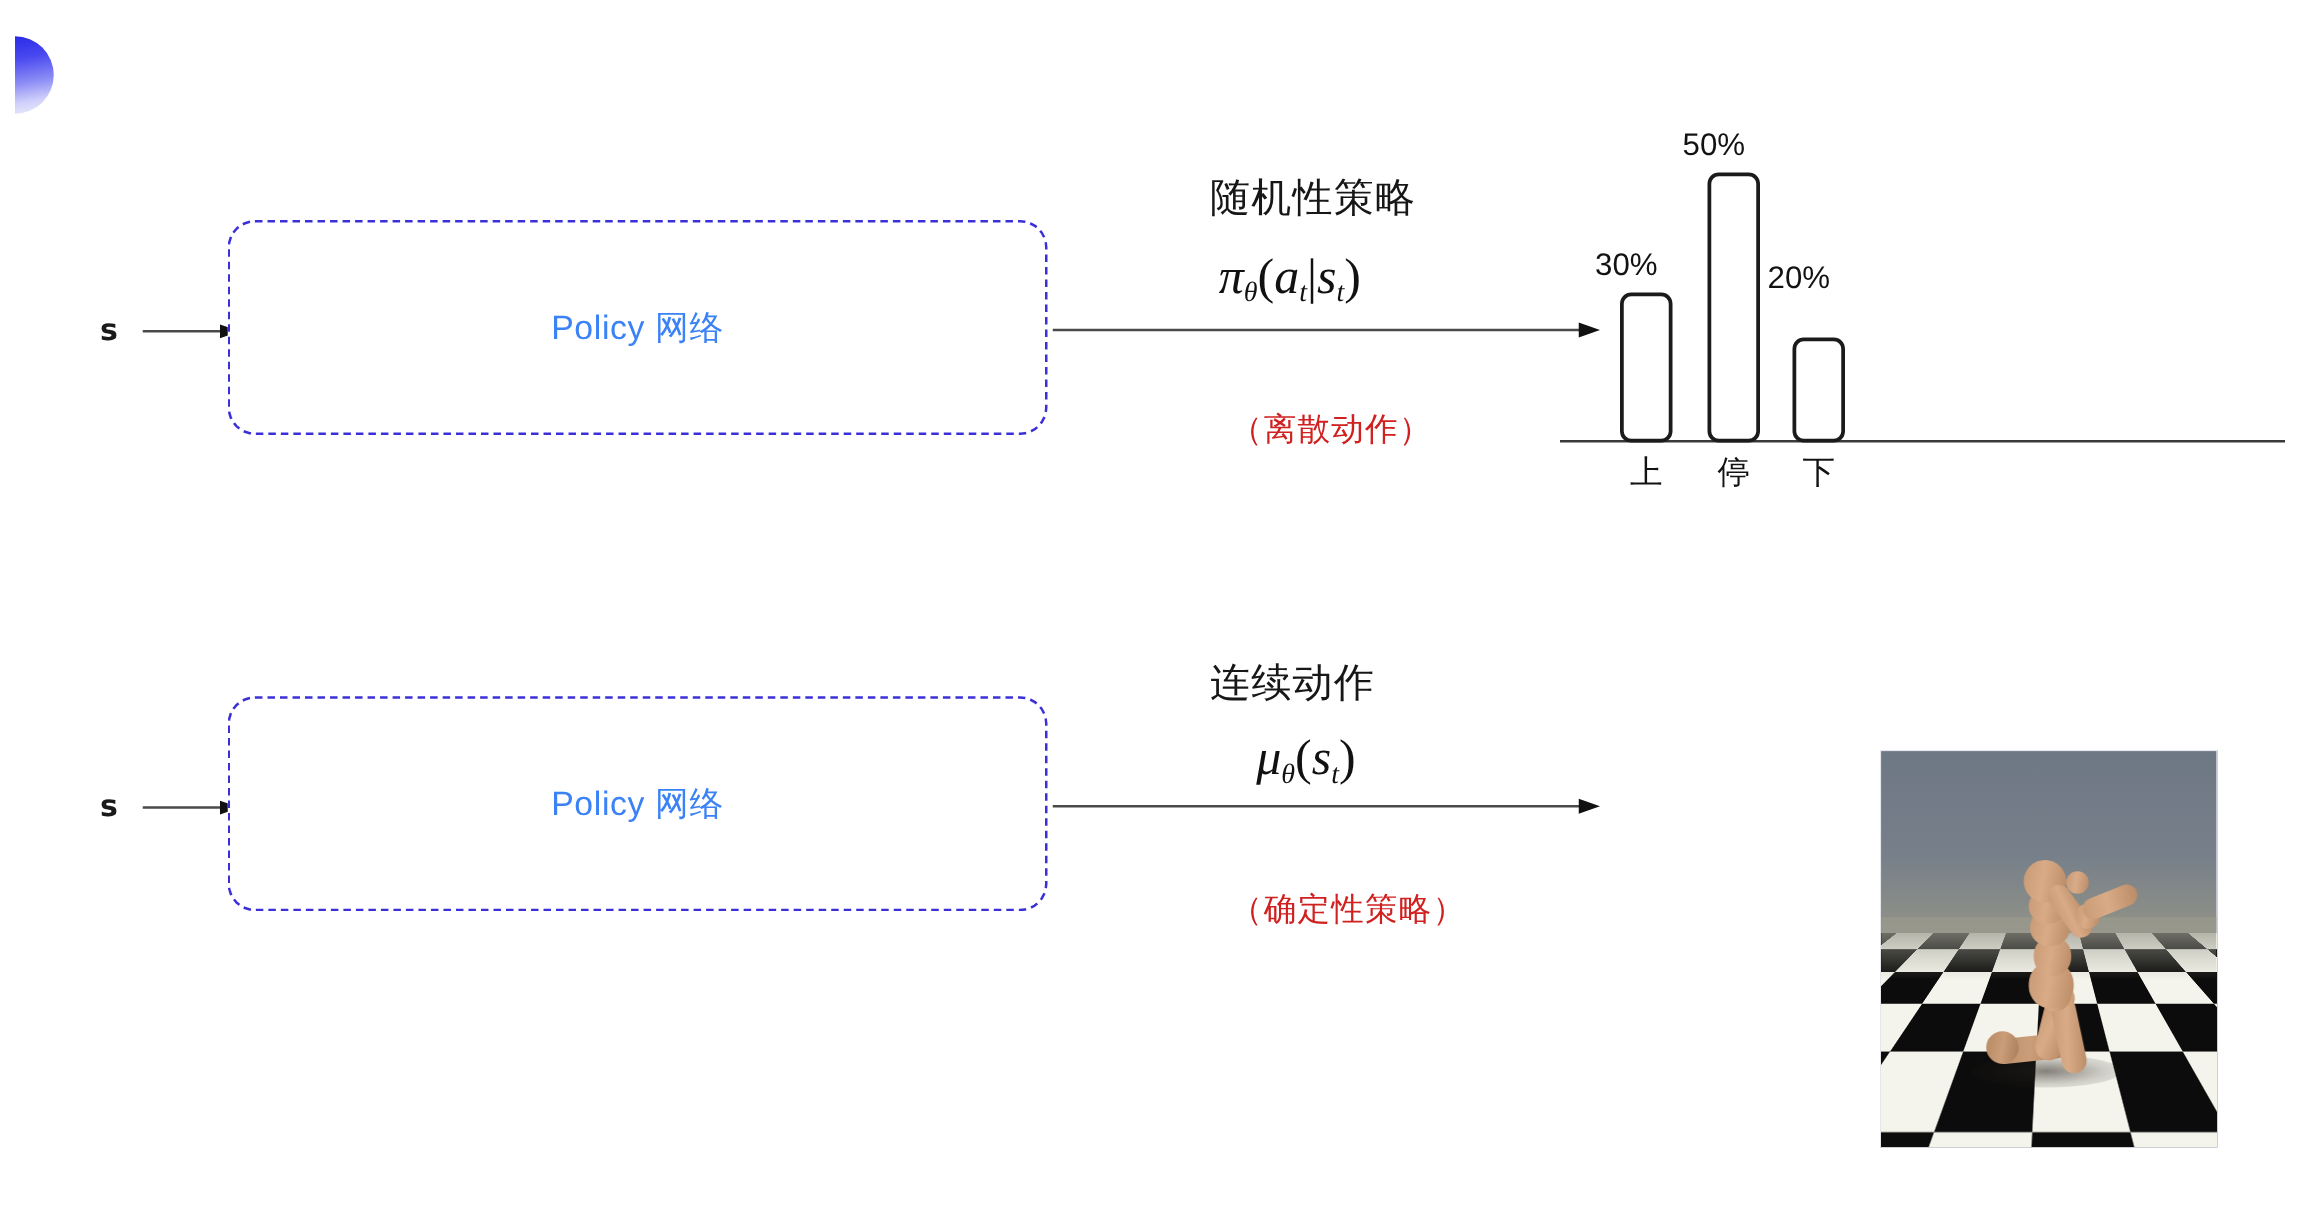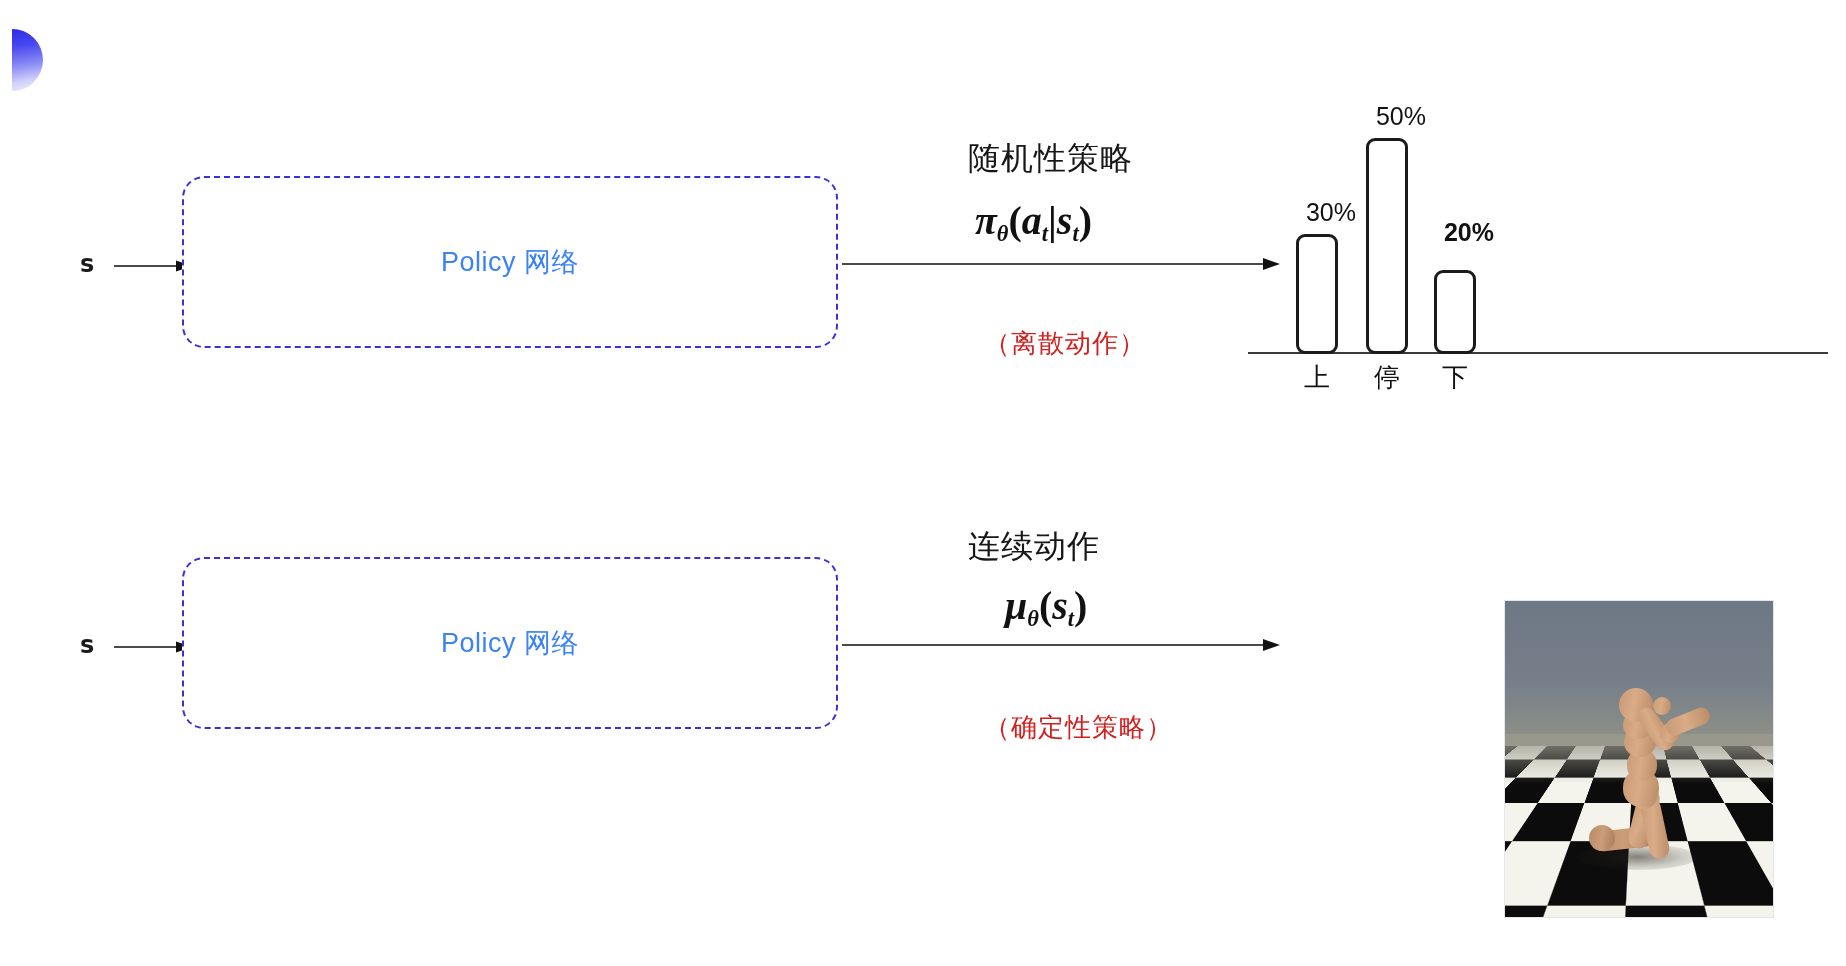--- a/index.html
+++ b/index.html
@@ -85,21 +85,20 @@
     white-space: nowrap;
     letter-spacing: 1px;
   }
   .anno-formula {
     position: absolute;
     font-family: "Liberation Serif", "DejaVu Serif", serif;
     font-style: italic;
     font-size: 40px;
     color: #111111;
     white-space: nowrap;
-    font-weight: bold;
   }
   .anno-formula sub {
     font-size: 0.56em;
     vertical-align: baseline;
     position: relative;
     bottom: -0.30em;
   }
   .anno-formula .paren,
   .anno-formula .bar {
     font-style: normal;
@@ -126,21 +125,21 @@
     position: absolute;
     border: 3px solid #1b1b1b;
     border-radius: 9px;
     background: #ffffff;
     box-sizing: border-box;
   }
   .chart-value {
     position: absolute;
     font-size: 25px;
     color: #121212;
-    text-align: right;
+    text-align: left;
     white-space: nowrap;
   }
   .chart-cat {
     position: absolute;
     font-size: 26px;
     color: #121212;
     text-align: center;
     white-space: nowrap;
   }
 
@@ -236,21 +235,21 @@
       <div class="chart-axis" style="left:0; top:256px; width:580px; height:2px;"></div>
 
       <div class="chart-value" style="left:28px; top:102px; width:80px;">30%</div>
       <div class="chart-bar" style="left:48px; top:138px; width:42px; height:120px;"></div>
       <div class="chart-cat" style="left:29px; top:264px; width:80px;">上</div>
 
       <div class="chart-value" style="left:98px; top:6px; width:80px;">50%</div>
       <div class="chart-bar" style="left:118px; top:42px; width:42px; height:216px;"></div>
       <div class="chart-cat" style="left:99px; top:264px; width:80px;">停</div>
 
-      <div class="chart-value" style="left:166px; top:122px; width:80px;font-weight:bold;">20%</div>
+      <div class="chart-value" style="left:166px; top:112px; width:80px;">20%</div>
       <div class="chart-bar" style="left:186px; top:174px; width:42px; height:84px;"></div>
       <div class="chart-cat" style="left:167px; top:264px; width:80px;">下</div>
     </div>
   </div>
 
   <div>
 
     <div class="s-label" style="left:80px; top:631px;">s</div>
 
     <div class="in-arrow" style="left:114px; top:639px; width:78px;">

